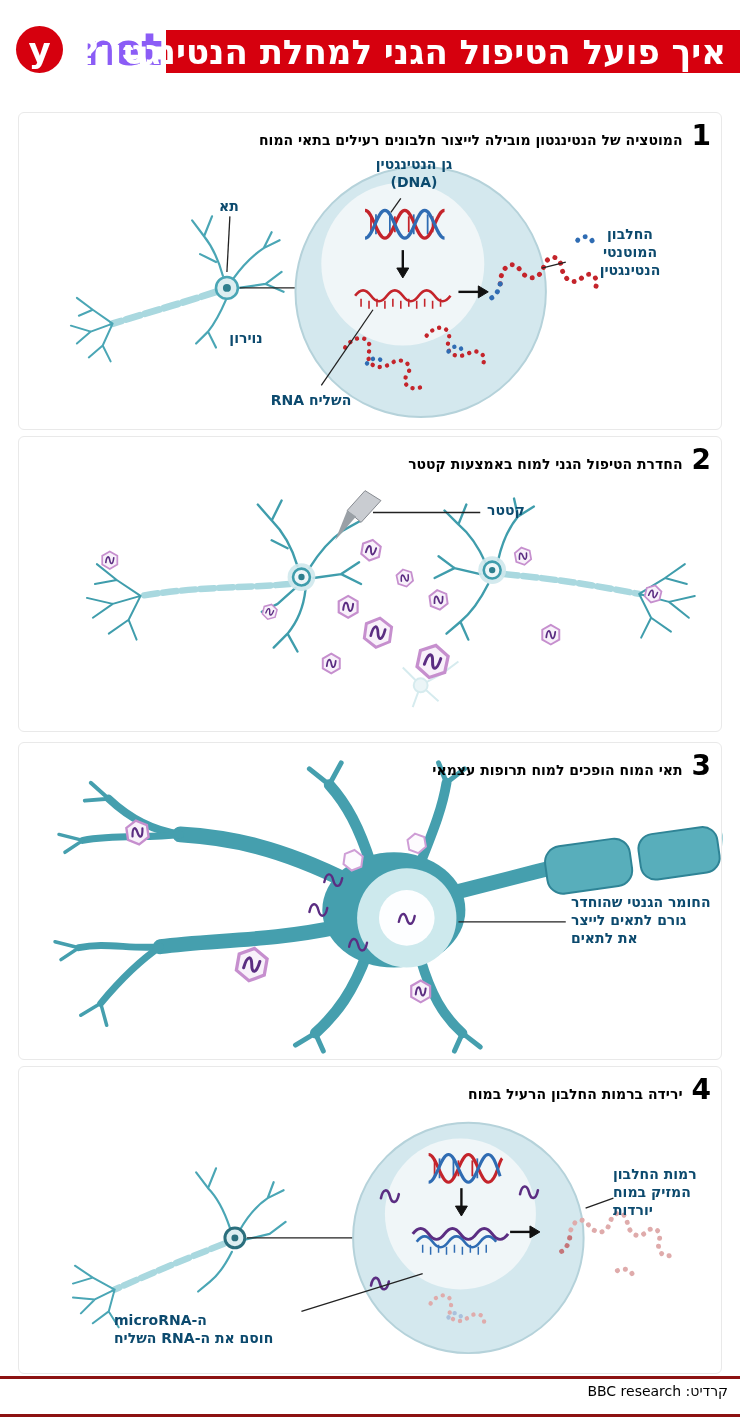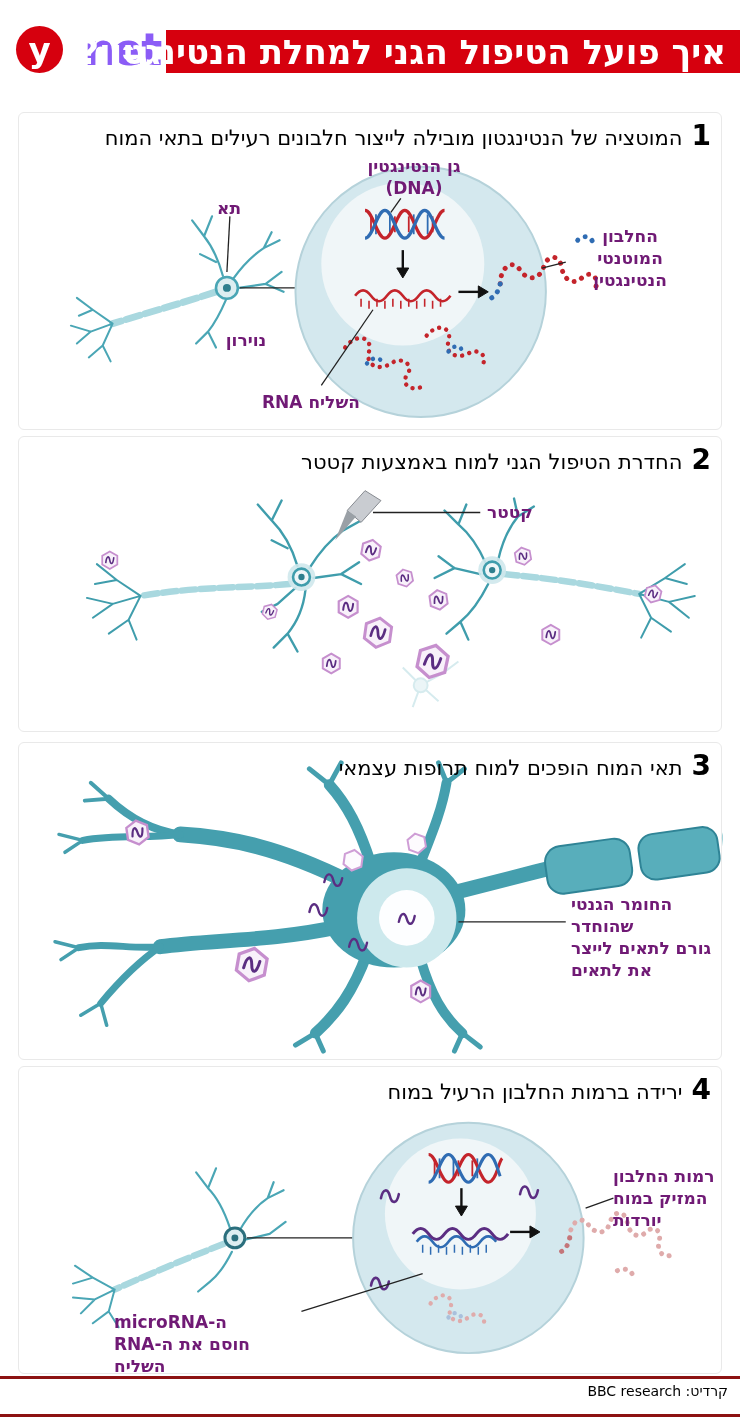--- a/index.html
+++ b/index.html
@@ -11,23 +11,23 @@
   .logo-circle{width:47px;height:47px;border-radius:50%;background:var(--brand-red,#e30613);
         color:#fff;font-size:34px;font-weight:bold;display:flex;align-items:center;justify-content:center;line-height:1}
   .logo-net{font-size:44px;font-weight:bold;letter-spacing:-2px;margin-left:21px;line-height:47px;color:#8b5cf6}
   .banner{position:absolute;left:166px;right:0;top:30px;height:43px;background:var(--brand-red,#d6000e);
         display:flex;align-items:center;direction:rtl;padding:0 14px}
   .banner span{color:#ffffff;font-size:34px;font-weight:bold;white-space:nowrap}
   
   .panel{position:absolute;left:18px;width:704px;border:1px solid #e9e9e9;border-radius:6px;background:#fff}
   .panel-title{position:absolute;top:6px;right:10px;left:10px;direction:rtl;display:flex;align-items:baseline;gap:9px}
   .panel-num{font-size:28px;font-weight:bold}
-  .panel-ttl{font-size:21px;font-weight:normal}
+  .panel-ttl{font-size:14px;font-weight:bold}
   .illus{position:absolute;left:0;top:0;width:704px;height:100%}
-  .label{position:absolute;font-size:17px;font-weight:bold;line-height:1.3;direction:rtl;color:#701a75}
+  .label{position:absolute;font-size:14px;font-weight:bold;line-height:1.3;direction:rtl;color:#0c4a6e}
   .label span{display:block}
   .center{text-align:center}
   .rightalign{text-align:left}
   .ltr{direction:ltr}
   .nowrap{white-space:nowrap}
   
   .rule{position:absolute;left:0;width:740px;height:3px;background:var(--rule-maroon,#8c1212)}
   .credit{position:absolute;right:12px;top:1383px;font-size:14px;direction:rtl}
 </style>
 </head>

